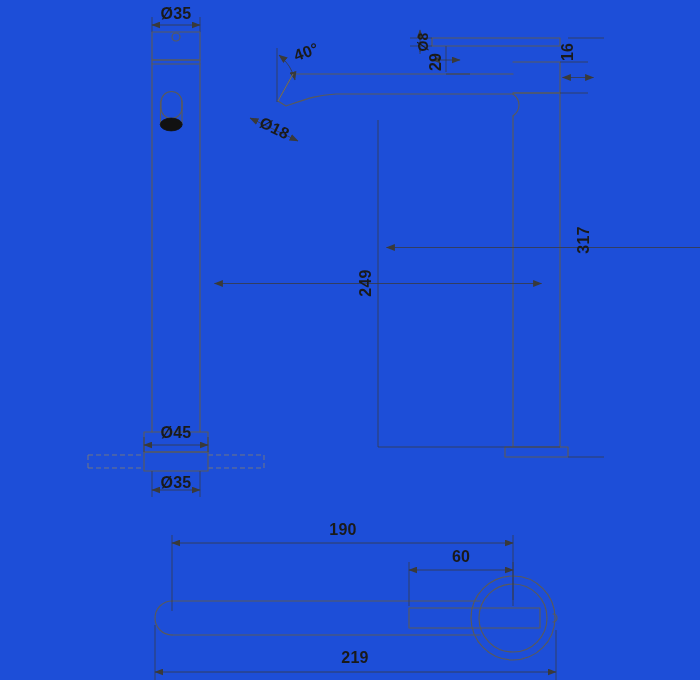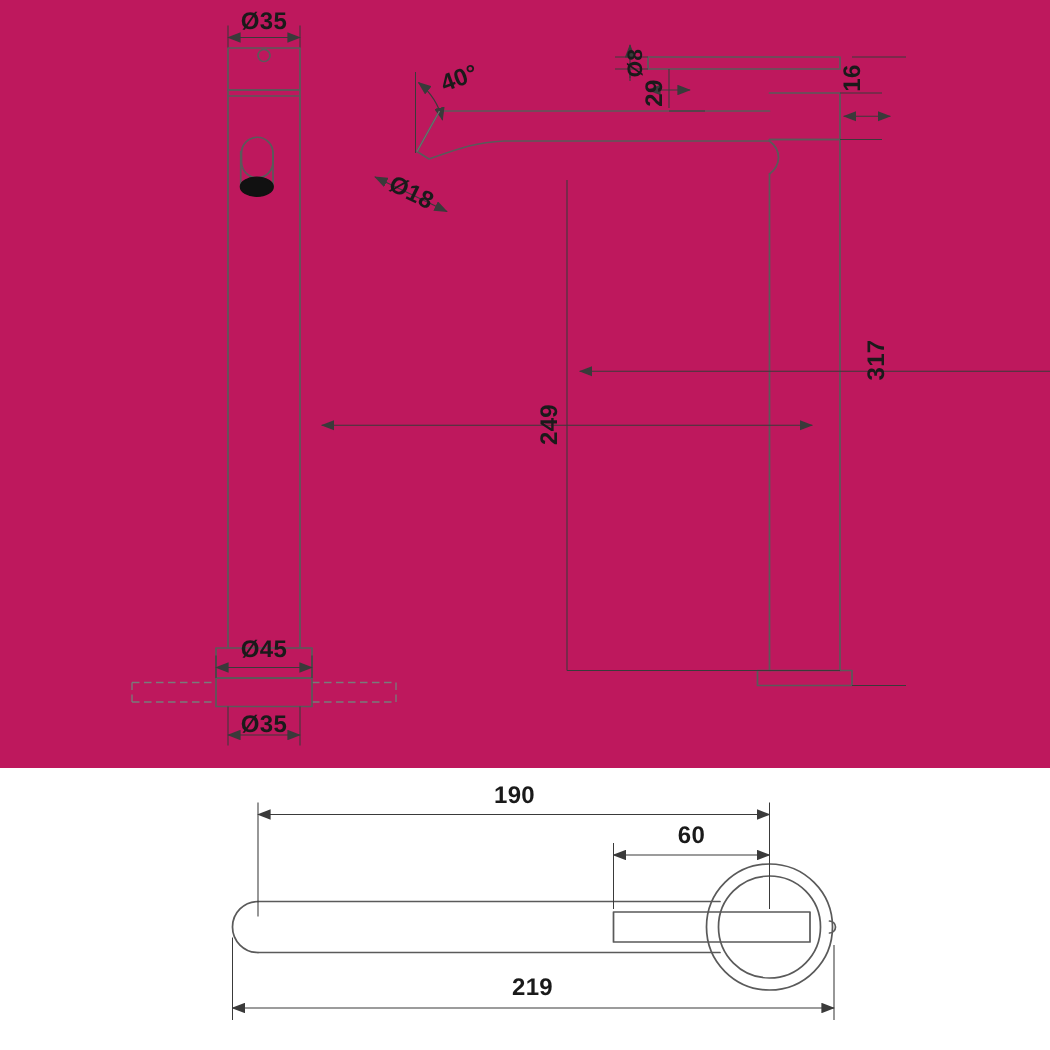--- a/index.html
+++ b/index.html
@@ -9,22 +9,22 @@
   }
   body {
     width: 700px;
     height: 700px;
     font-family: "Liberation Sans", sans-serif;
     overflow: hidden;
   }
   #drawing-root {
     position: relative;
     width: 700px;
-    height: 512px;
-    background: #be185d;
+    height: 680px;
+    background: #1d4ed8;
   }
   svg.sheet {
     display: block;
     width: 700px;
     height: 700px;
   }
   .obj {
     fill: none;
     stroke: #5a5a5a;
     stroke-width: 1.15;

